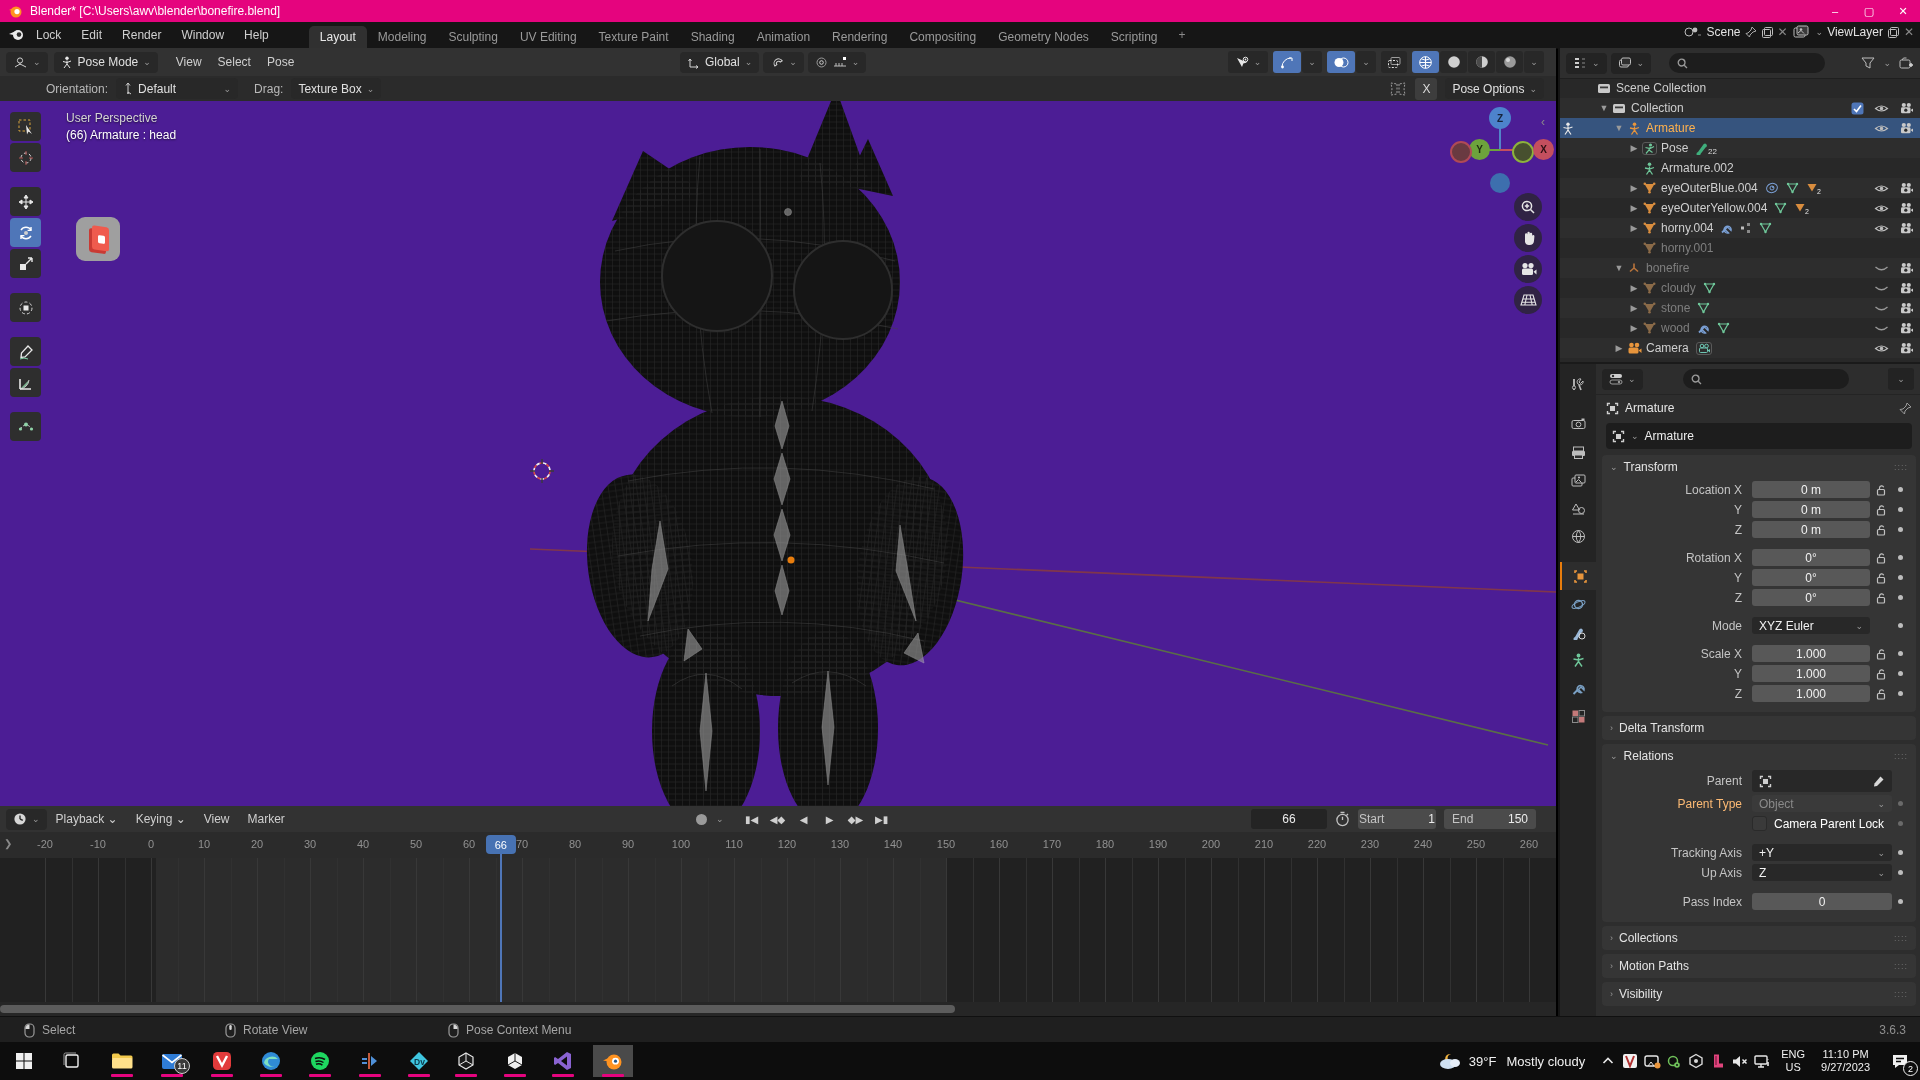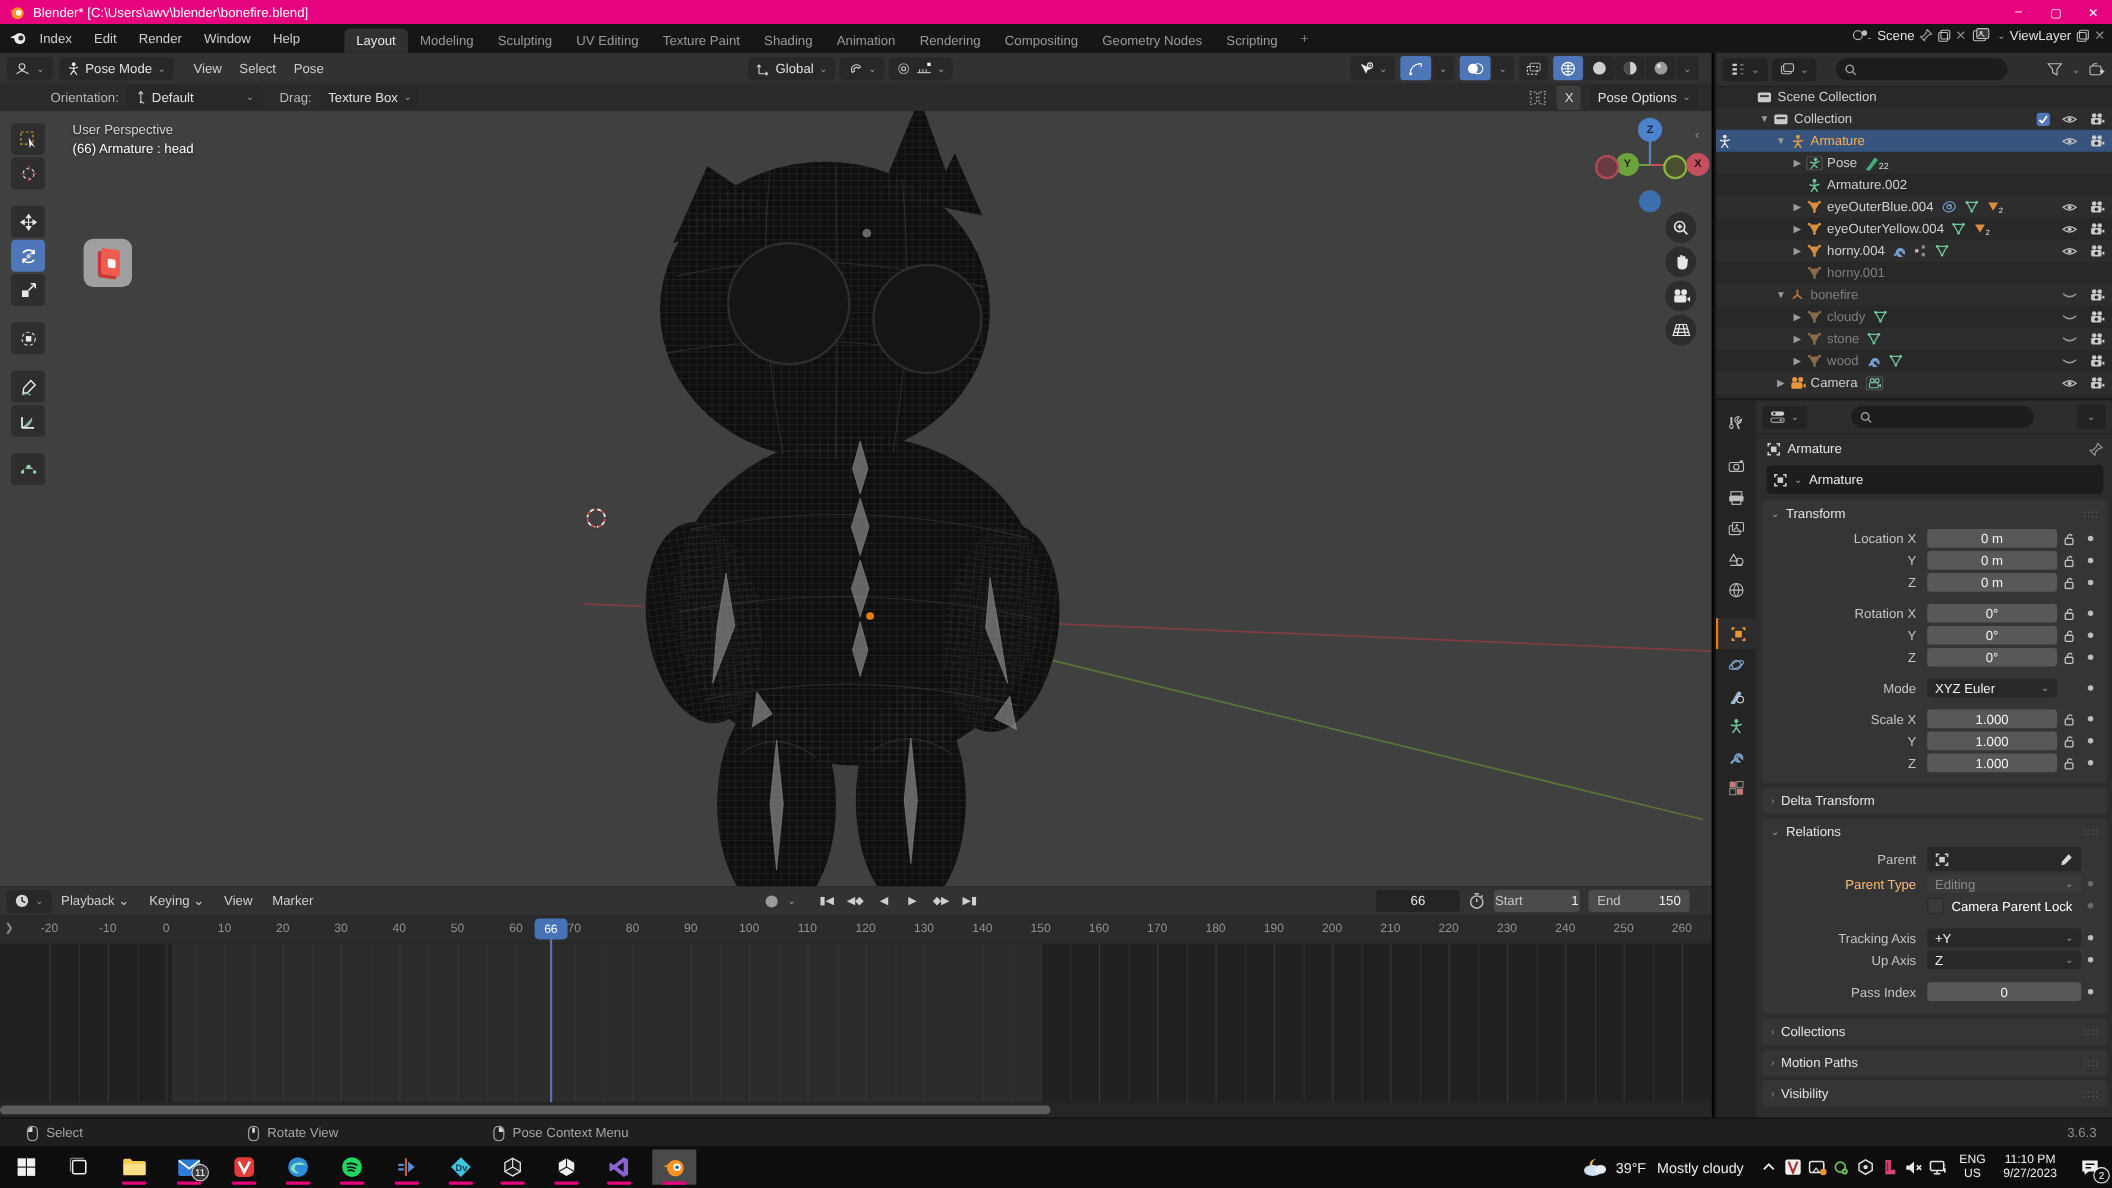--- a/index.html
+++ b/index.html
@@ -15,21 +15,21 @@
   .menu-item{padding:0 10px;height:26px;display:flex;align-items:center;color:#cfcfcf;}
   .wstab{padding:0 11px;height:22px;margin-top:4px;display:flex;align-items:center;color:#9a9a9a;border-radius:5px 5px 0 0;font-size:12px;}
   .wstab.active{background:#303030;color:#e8e8e8;}
   .vp-header{left:0;top:48px;width:1556px;height:28px;background:#323232;border-bottom:1px solid #262626;}
   .vp-tools{left:0;top:76px;width:1556px;height:25px;background:#2b2b2b;border-bottom:1px solid #1f1f1f;}
   .dd{background:#282828;border-radius:4px;height:21px;display:flex;align-items:center;padding:0 7px;color:#e0e0e0;gap:5px;}
   .dd .caret,.caret{color:#9a9a9a;font-size:9px;}
   .hbtn{height:22px;border-radius:3px;display:flex;align-items:center;justify-content:center;background:#282828;}
   .hbtn.blue{background:#4f76b8;}
   .lbl{color:#b9b9b9;}
-  #view3d{left:0;top:101px;width:1556px;height:705px;background:#404040;overflow:hidden;}
+  #view3d{left:0;top:101px;width:1556px;height:705px;background:#4c1d95;overflow:hidden;}
   .ovl1{color:#d5d5d5;font-size:12px;text-shadow:0 1px 2px rgba(0,0,0,.6);}
   .ovl2{color:#fff;font-size:12px;text-shadow:0 1px 2px rgba(0,0,0,.6);}
   .toolcol{left:10px;top:11px;width:31px;display:flex;flex-direction:column;gap:2px;}
   .toolbtn{width:31px;height:29px;background:#2e2e2e;border-radius:4px;display:flex;align-items:center;justify-content:center;}
   .toolbtn.active{background:#4f76b8;}
   .toolgap{height:11px;}
   .navball{position:absolute;border-radius:50%;display:flex;align-items:center;justify-content:center;font-size:10px;font-weight:bold;}
   .sidebtn{position:absolute;width:28px;height:28px;border-radius:50%;background:rgba(38,38,38,.72);display:flex;align-items:center;justify-content:center;}
   .timeline{left:0;top:806px;width:1556px;height:210px;background:#2a2a2a;}
   .tl-header{position:absolute;left:0;top:0;width:1556px;height:26px;background:#323232;border-bottom:1px solid #222;}
@@ -86,21 +86,21 @@
     </div>
   </div>
 
   <div class="abs topbar row">
     <svg style="margin-left:8px" width="18" height="14" viewBox="0 0 18 14">
       <circle cx="10" cy="7" r="5" fill="#eaeaea"></circle>
         <circle cx="11" cy="6.6" r="2.3" fill="#2b2b2b"></circle>
       <path d="M1 6 L9 2.5 L5.5 7 Z" fill="#eaeaea"></path>
     </svg>
     <div class="row" id="topbar-menus">
-        <div class="menu-item">Index</div>
+        <div class="menu-item">Lock</div>
         <div class="menu-item">Edit</div>
         <div class="menu-item">Render</div>
         <div class="menu-item">Window</div>
         <div class="menu-item">Help</div>
       </div>
     <div class="row" id="topbar-tabs" style="margin-left:30px">
         <div class="wstab active">Layout</div>
         <div class="wstab">Modeling</div>
         <div class="wstab">Sculpting</div>
         <div class="wstab">UV Editing</div>
@@ -1443,21 +1443,21 @@
                     <svg width="13" height="13" viewBox="0 0 13 13">
                       <path d="M8.5 1.5 L11.5 4.5 L5 11 L2 11.5 L2.5 8.5 Z" fill="#d8d8d8"></path>
                     </svg>
                   </span>
                 </div>
                 <span class="dotcol"></span>
               </div>
               <div class="prow">
                 <span class="plabel" style="color: #fdba74;">Parent Type</span>
                 <div class="pfield dark disabled">
-                  <span>Editing</span>
+                  <span>Object</span>
                   <span class="caret" style="margin-left: auto;">⌄</span>
                 </div>
                 <span class="dotcol">
                   <span class="dot" style="background: rgb(106, 106, 106);"></span>
                 </span>
               </div>
               <div class="prow">
                 <span class="plabel" style="color: rgb(126, 126, 126);"></span>
                 <div style="flex: 1 1 0%; display: flex; align-items: center; gap: 7px;">
                   <span style="width: 13px; height: 13px; border-radius: 3px; background: rgb(58, 58, 58); border: 1px solid rgb(42, 42, 42);"></span>

